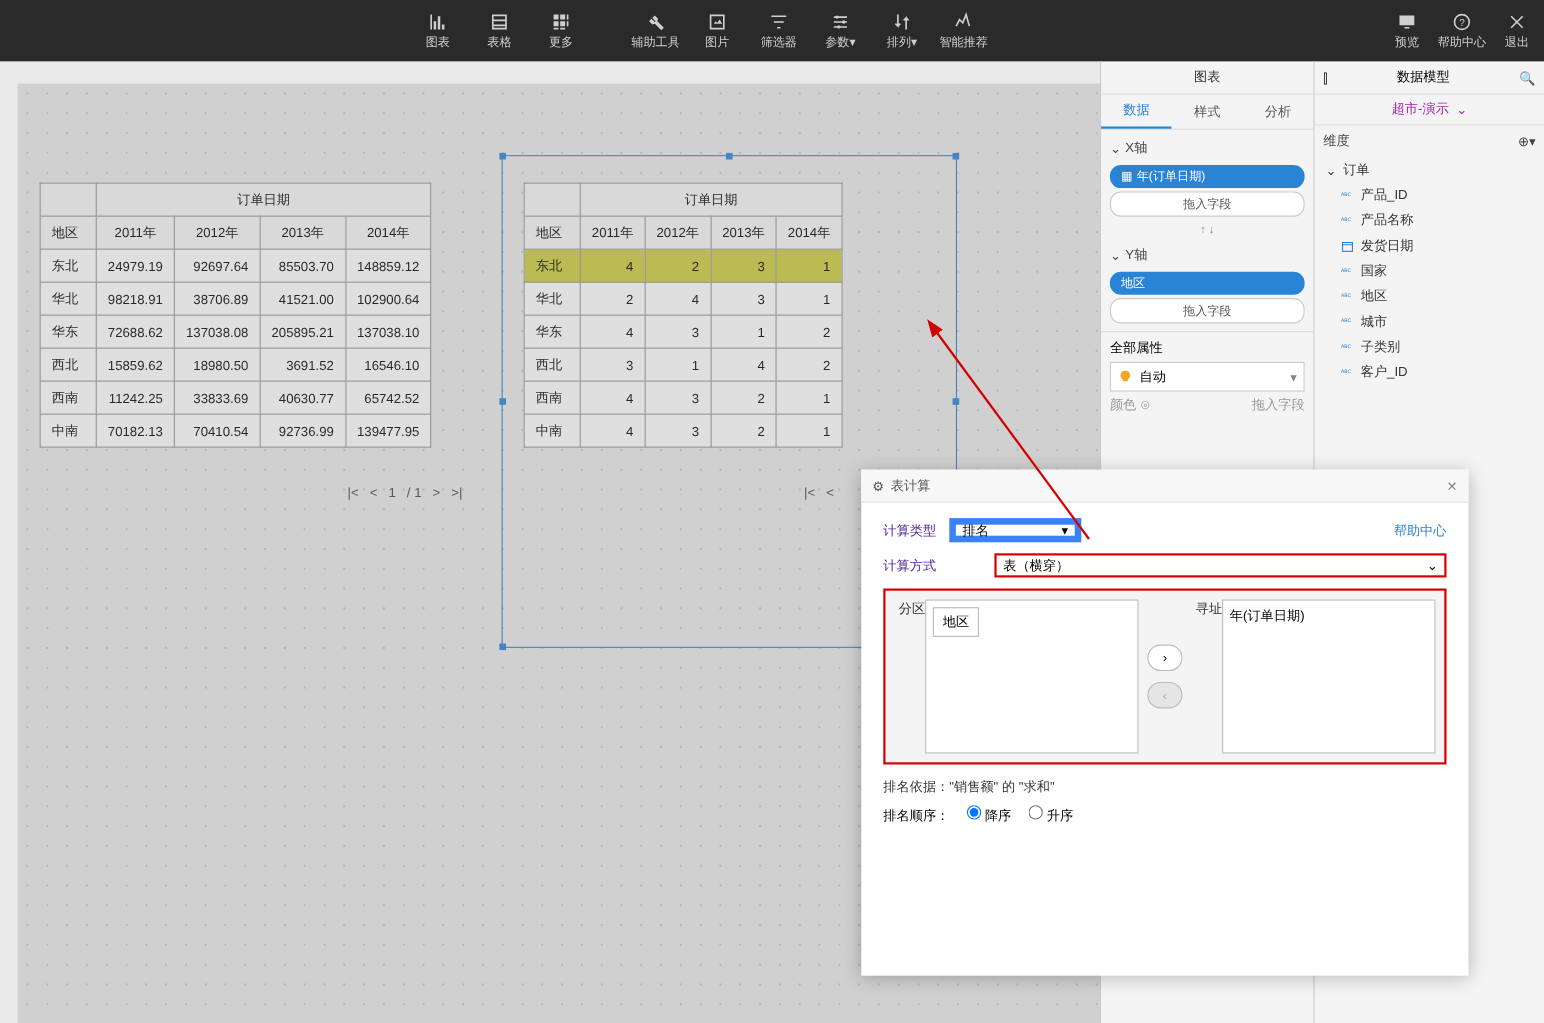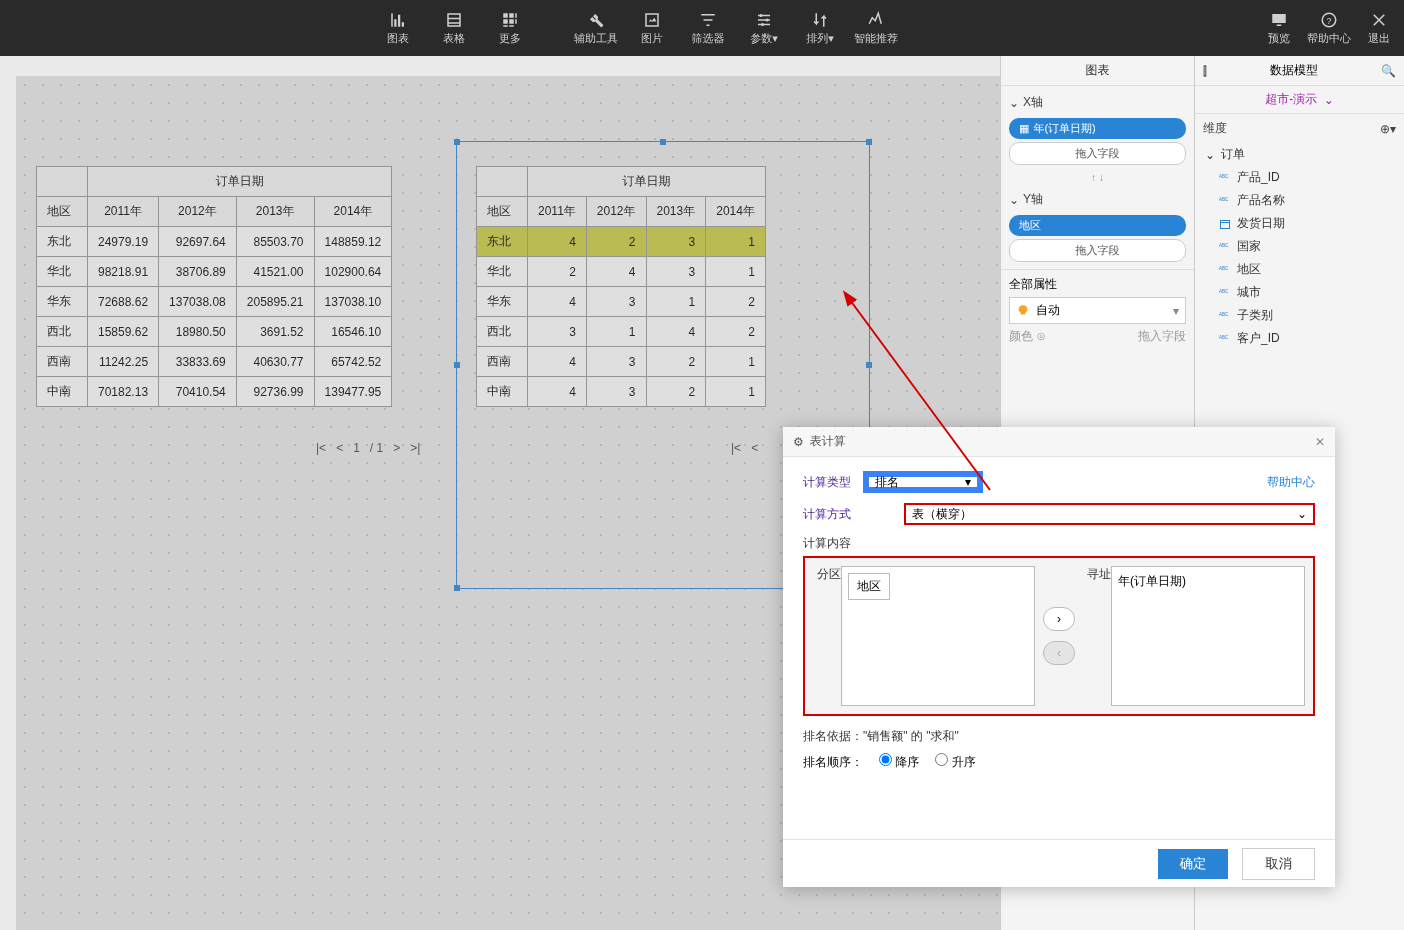--- a/index.html
+++ b/index.html
@@ -328,20 +328,25 @@
     </div>
 
     <div class="gray-overlay"></div>
   </div>
 </div>
 
 <div class="right">
 
   <div class="panel-chart">
     <div class="p-title">图表</div>
+    <div class="tabs">
+      <div class="tab active">数据</div>
+      <div class="tab">样式</div>
+      <div class="tab">分析</div>
+    </div>
     <div class="axis-sec">
       <div class="axis-hdr">
           <span>⌄</span>
           <span>X轴</span>
         </div>
       <div class="pill">
           <span>▦</span>
           <span>年(订单日期)</span>
         </div>
       <div class="drop-btn">拖入字段</div>
@@ -462,21 +467,20 @@
       <a class="m-link">帮助中心</a>
     </div>
     <div class="m-row">
       <label>计算方式</label>
       <div class="m-sel wide redbox">
           <span>表（横穿）</span>
           <span>⌄</span>
         </div>
     </div>
     <div class="m-content">
-      <div class="m-content-hdr">计算内容</div>
       <div class="m-lists">
         <div class="m-listcol">
           <h4>分区</h4>
           <div class="m-listbox">
             <span class="m-chip">地区</span>
           </div>
         </div>
         <div class="m-arrows">
           <div class="m-arrowbtn">›</div>
           <div class="m-arrowbtn dis">‹</div>
@@ -488,24 +492,20 @@
           </div>
         </div>
       </div>
     </div>
     <div class="m-note"><span>排名依据：</span><span>"销售额" 的 "求和"</span></div>
     <div class="m-radio">
       <span>排名顺序：</span>
       <label><input type="radio" checked="" style=""> <span>降序</span></label>
       <label><input type="radio" style=""> <span>升序</span></label>
     </div>
-  </div>
-  <div class="m-foot">
-    <button class="btn-ok">确定</button>
-    <button class="btn-cancel">取消</button>
   </div>
 </div>
 
 <svg class="anno-arrow" style="left:840px;top:290px" width="180" height="210">
   <defs>
       <marker id="ah" markerWidth="10" markerHeight="10" refX="2" refY="3" orient="auto">
         <path d="M0,0 L0,6 L8,3 z" fill="#d40000"></path>
       </marker>
     </defs>
   <line x1="150" y1="200" x2="10" y2="10" stroke="#d40000" stroke-width="2" marker-end="url(#ah)"></line>

